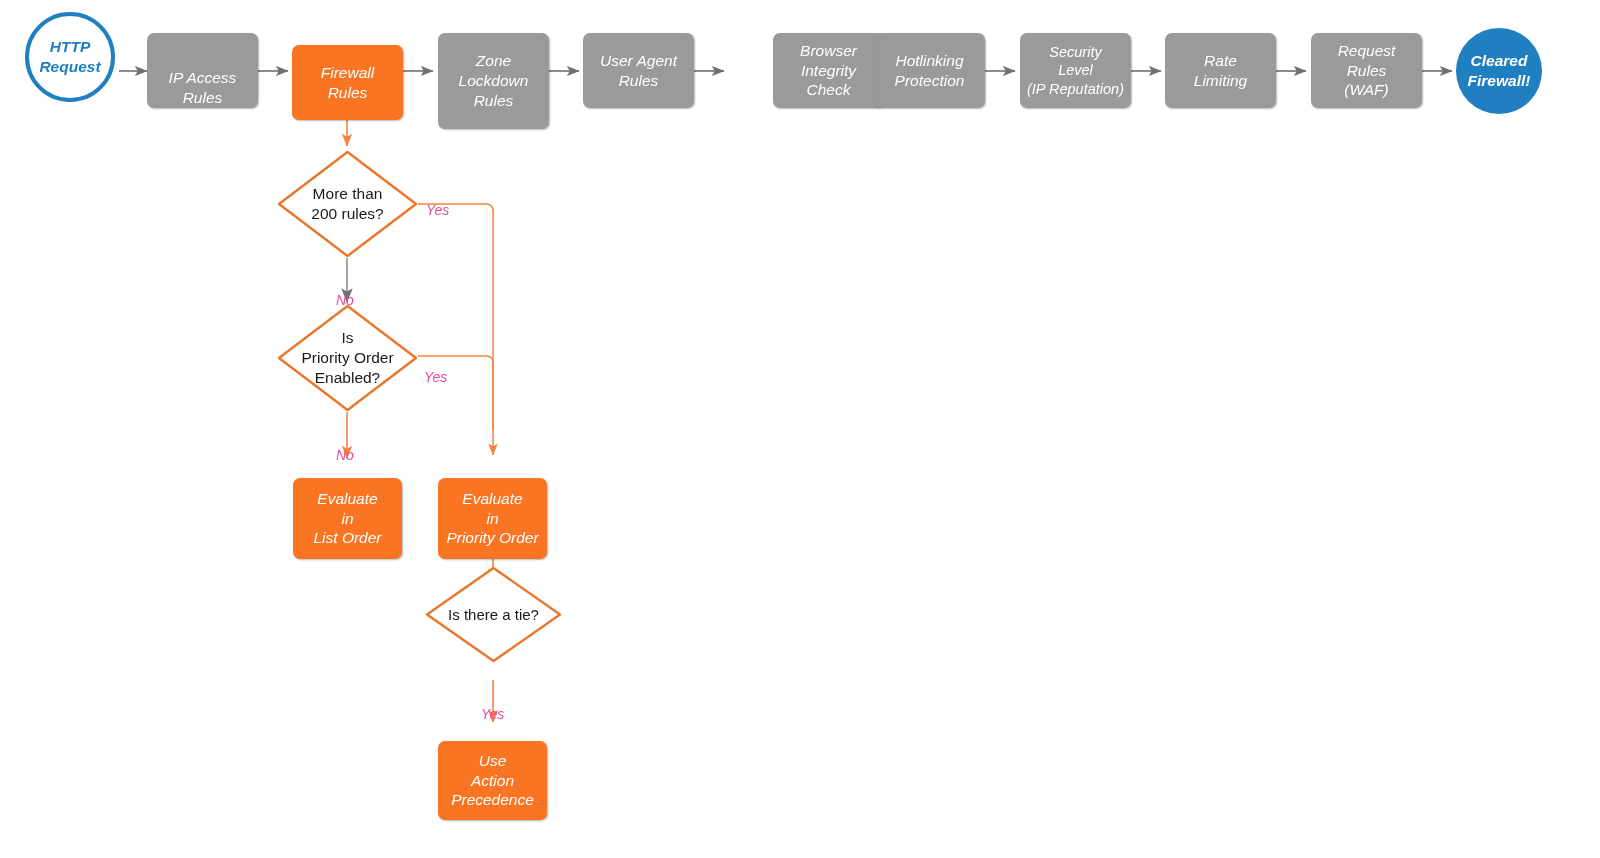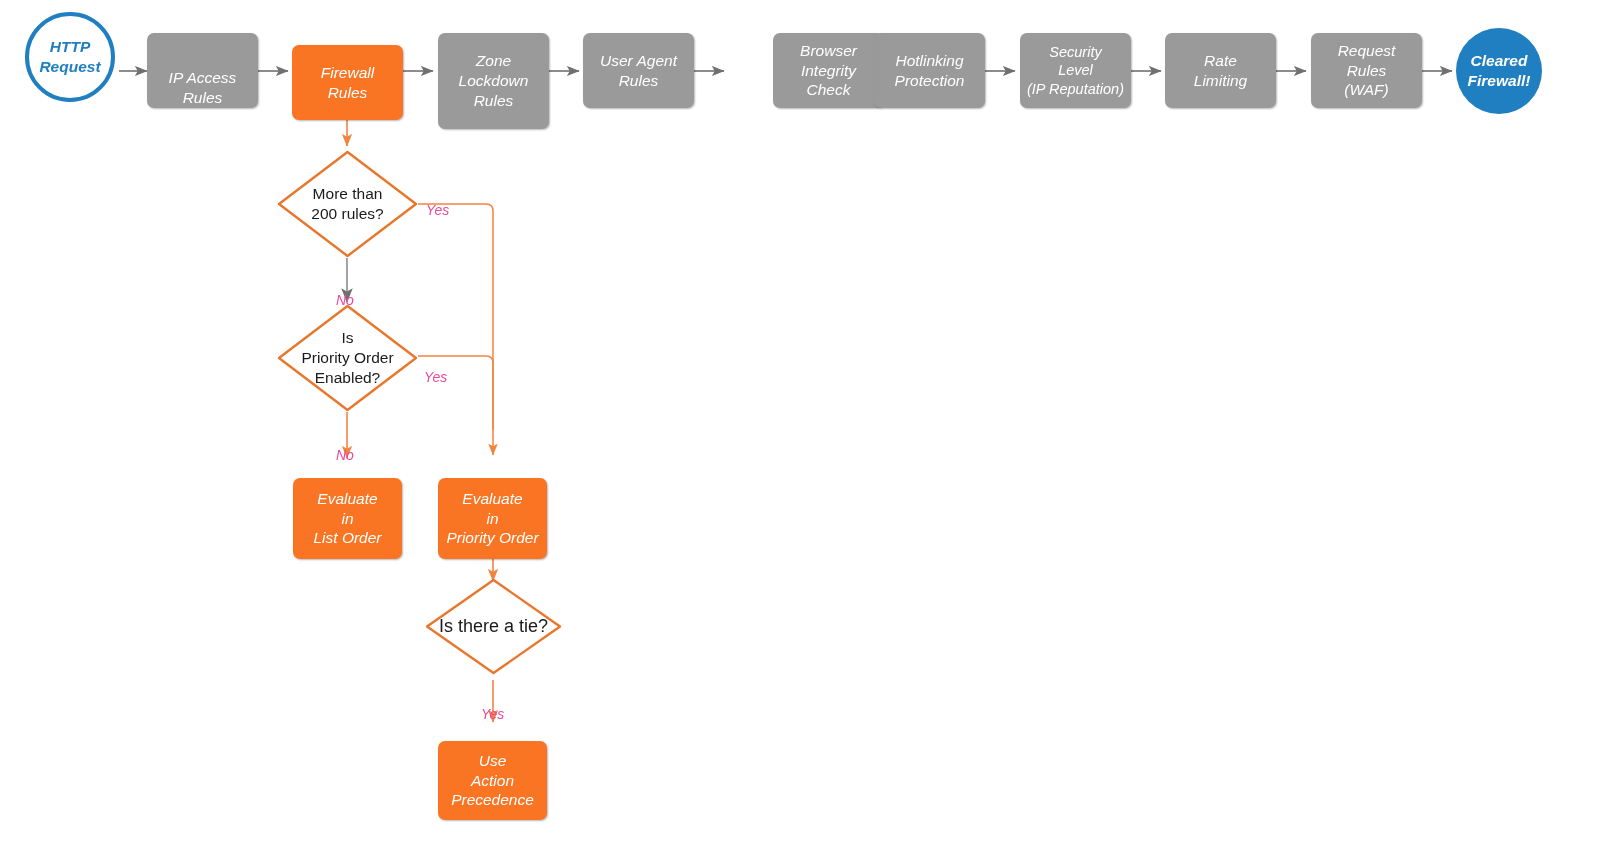--- a/index.html
+++ b/index.html
@@ -220,21 +220,21 @@
 in
 List Order</span>
   </div>
 
   <div class="node proc orange" style="left:438px; top:466px; width:109px; height:81px;">
     <span style="white-space:pre-line;">Evaluate
 in
 Priority Order</span>
   </div>
 
-  <div class="node decision" style="left:425px; top:578px; width:137px; height:97px; font-size:18px;">
+  <div class="node decision" style="left:425px; top:566px; width:137px; height:97px; font-size:15px;">
     <svg class="dshape" viewBox="0 0 137 97" preserveAspectRatio="none">
       <polygon points="68.5,2 135,48.5 68.5,95 2,48.5" fill="#ffffff" stroke="#e8762b" stroke-width="2.4" stroke-linejoin="round"></polygon>
     </svg>
     <span class="dlabel" style="white-space:pre-line;">Is there a tie?</span>
   </div>
 
   <div class="edge-label" style="left:481px; top:684px;">
     <span>Yes</span>
   </div>
 

